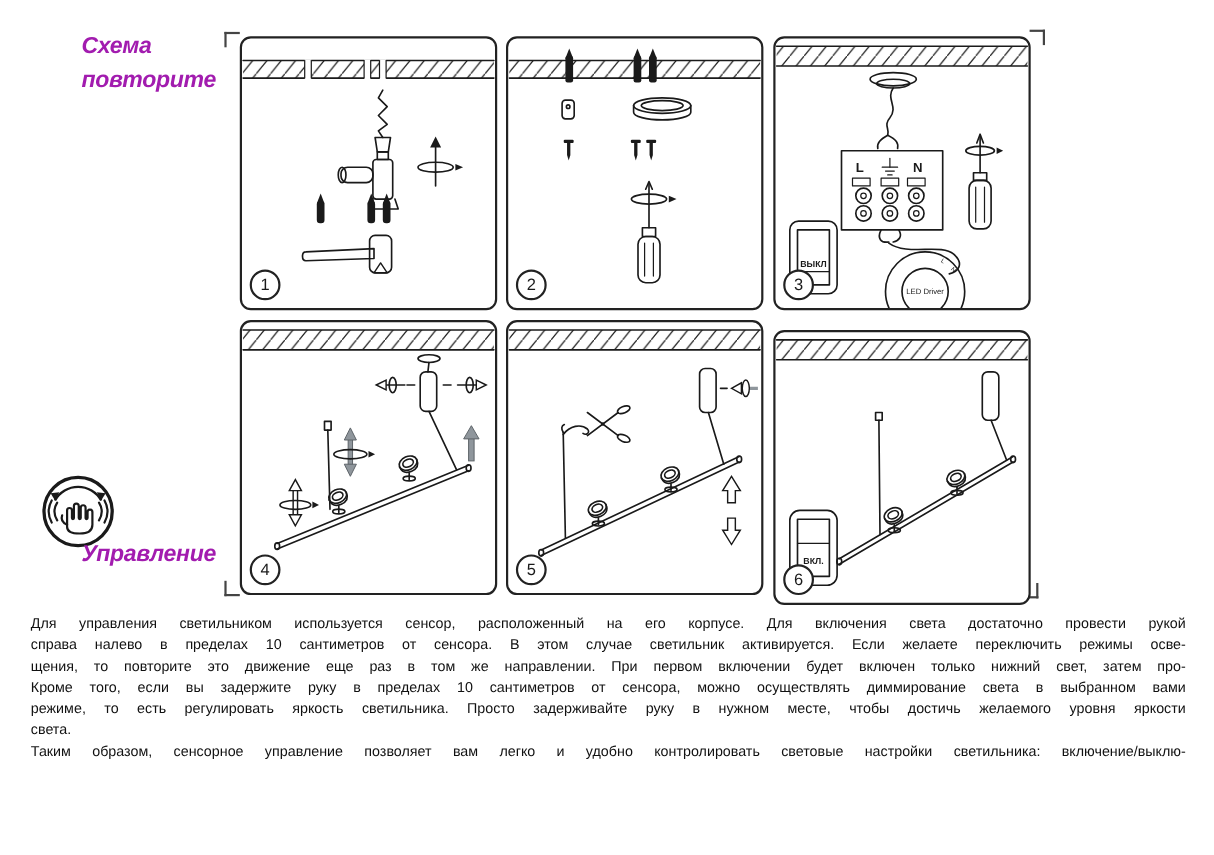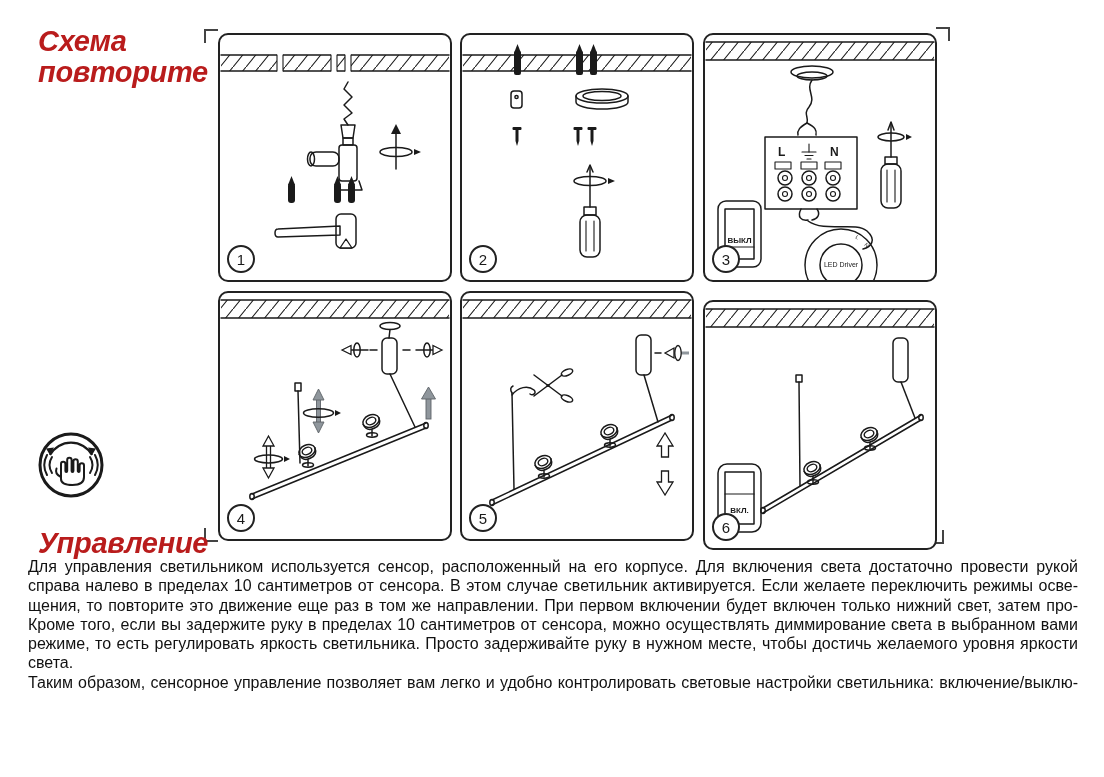--- a/index.html
+++ b/index.html
@@ -2,45 +2,45 @@
 <html><head>
 <meta charset="utf-8">
 <style>
   html,body{margin:0;padding:0;}
   body{
     width:1104px;height:777px;position:relative;background:#ffffff;
     font-family:"Liberation Sans",sans-serif;color:#1a1a1a;overflow:hidden;
   }
   .title{
     position:absolute;font-weight:bold;font-style:italic;
-    font-size:29px;line-height:31px;letter-spacing:-0.3px;color:#b91c1c;
+    font-size:21px;line-height:31px;letter-spacing:-0.3px;color:#a21caf;margin-left:36px;
   }
   #title-install{left:38px;top:26px;}
-  #title-sensor{left:38px;top:528px;}
+  #title-sensor{left:38px;top:488px;}
   .panel{
     position:absolute;width:230px;height:245px;background:#fff;
     border:2px solid #222;border-radius:10px;overflow:hidden;
   }
   #p1{left:218px;top:33px;} #p2{left:460px;top:33px;} #p3{left:703px;top:33px;}
   #p4{left:218px;top:291px;height:246px;} #p5{left:460px;top:291px;height:246px;} #p6{left:703px;top:300px;height:246px;}
   .panel svg{position:absolute;left:0;top:0;width:100%;height:100%;display:block;}
   .num{
     position:absolute;left:7px;bottom:7px;width:24px;height:24px;background:#fff;
     border:2px solid #222;border-radius:50%;display:flex;align-items:center;justify-content:center;
     font-size:15px;z-index:3;
   }
   .crop{position:absolute;width:12px;height:12px;border:0 solid #444;}
   #crop-tl{left:204px;top:29px;border-top-width:2px;border-left-width:2px;}
   #crop-tr{left:936px;top:27px;border-top-width:2px;border-right-width:2px;}
   #crop-br{left:930px;top:530px;border-bottom-width:2px;border-right-width:2px;}
   #crop-bl{left:204px;top:528px;border-bottom-width:2px;border-left-width:2px;}
   #sensor-icon{position:absolute;left:36px;top:430px;}
   .bodytext{
     position:absolute;left:28px;top:557px;width:1050px;
-    font-size:16px;line-height:19.3px;color:#111;
+    font-size:13px;line-height:19.3px;color:#111;
   }
   .jline{text-align:justify;text-align-last:justify;}
   .jlast{text-align:justify;text-align-last:left;}
   svg .ln{fill:none;stroke:#1a1a1a;stroke-width:1.5;stroke-linecap:round;stroke-linejoin:round;}
   svg .thin{stroke-width:1.1;}
   svg .blk{fill:#1a1a1a;stroke:none;}
   svg .wht{fill:#ffffff;stroke:#1a1a1a;stroke-width:1.3;}
   svg .gry{fill:#8f969c;stroke:#5d6368;stroke-width:0.9;}
   svg text{font-family:"Liberation Sans",sans-serif;fill:#1a1a1a;stroke:none;}
   .tlab{font-size:12px;font-weight:bold;}

